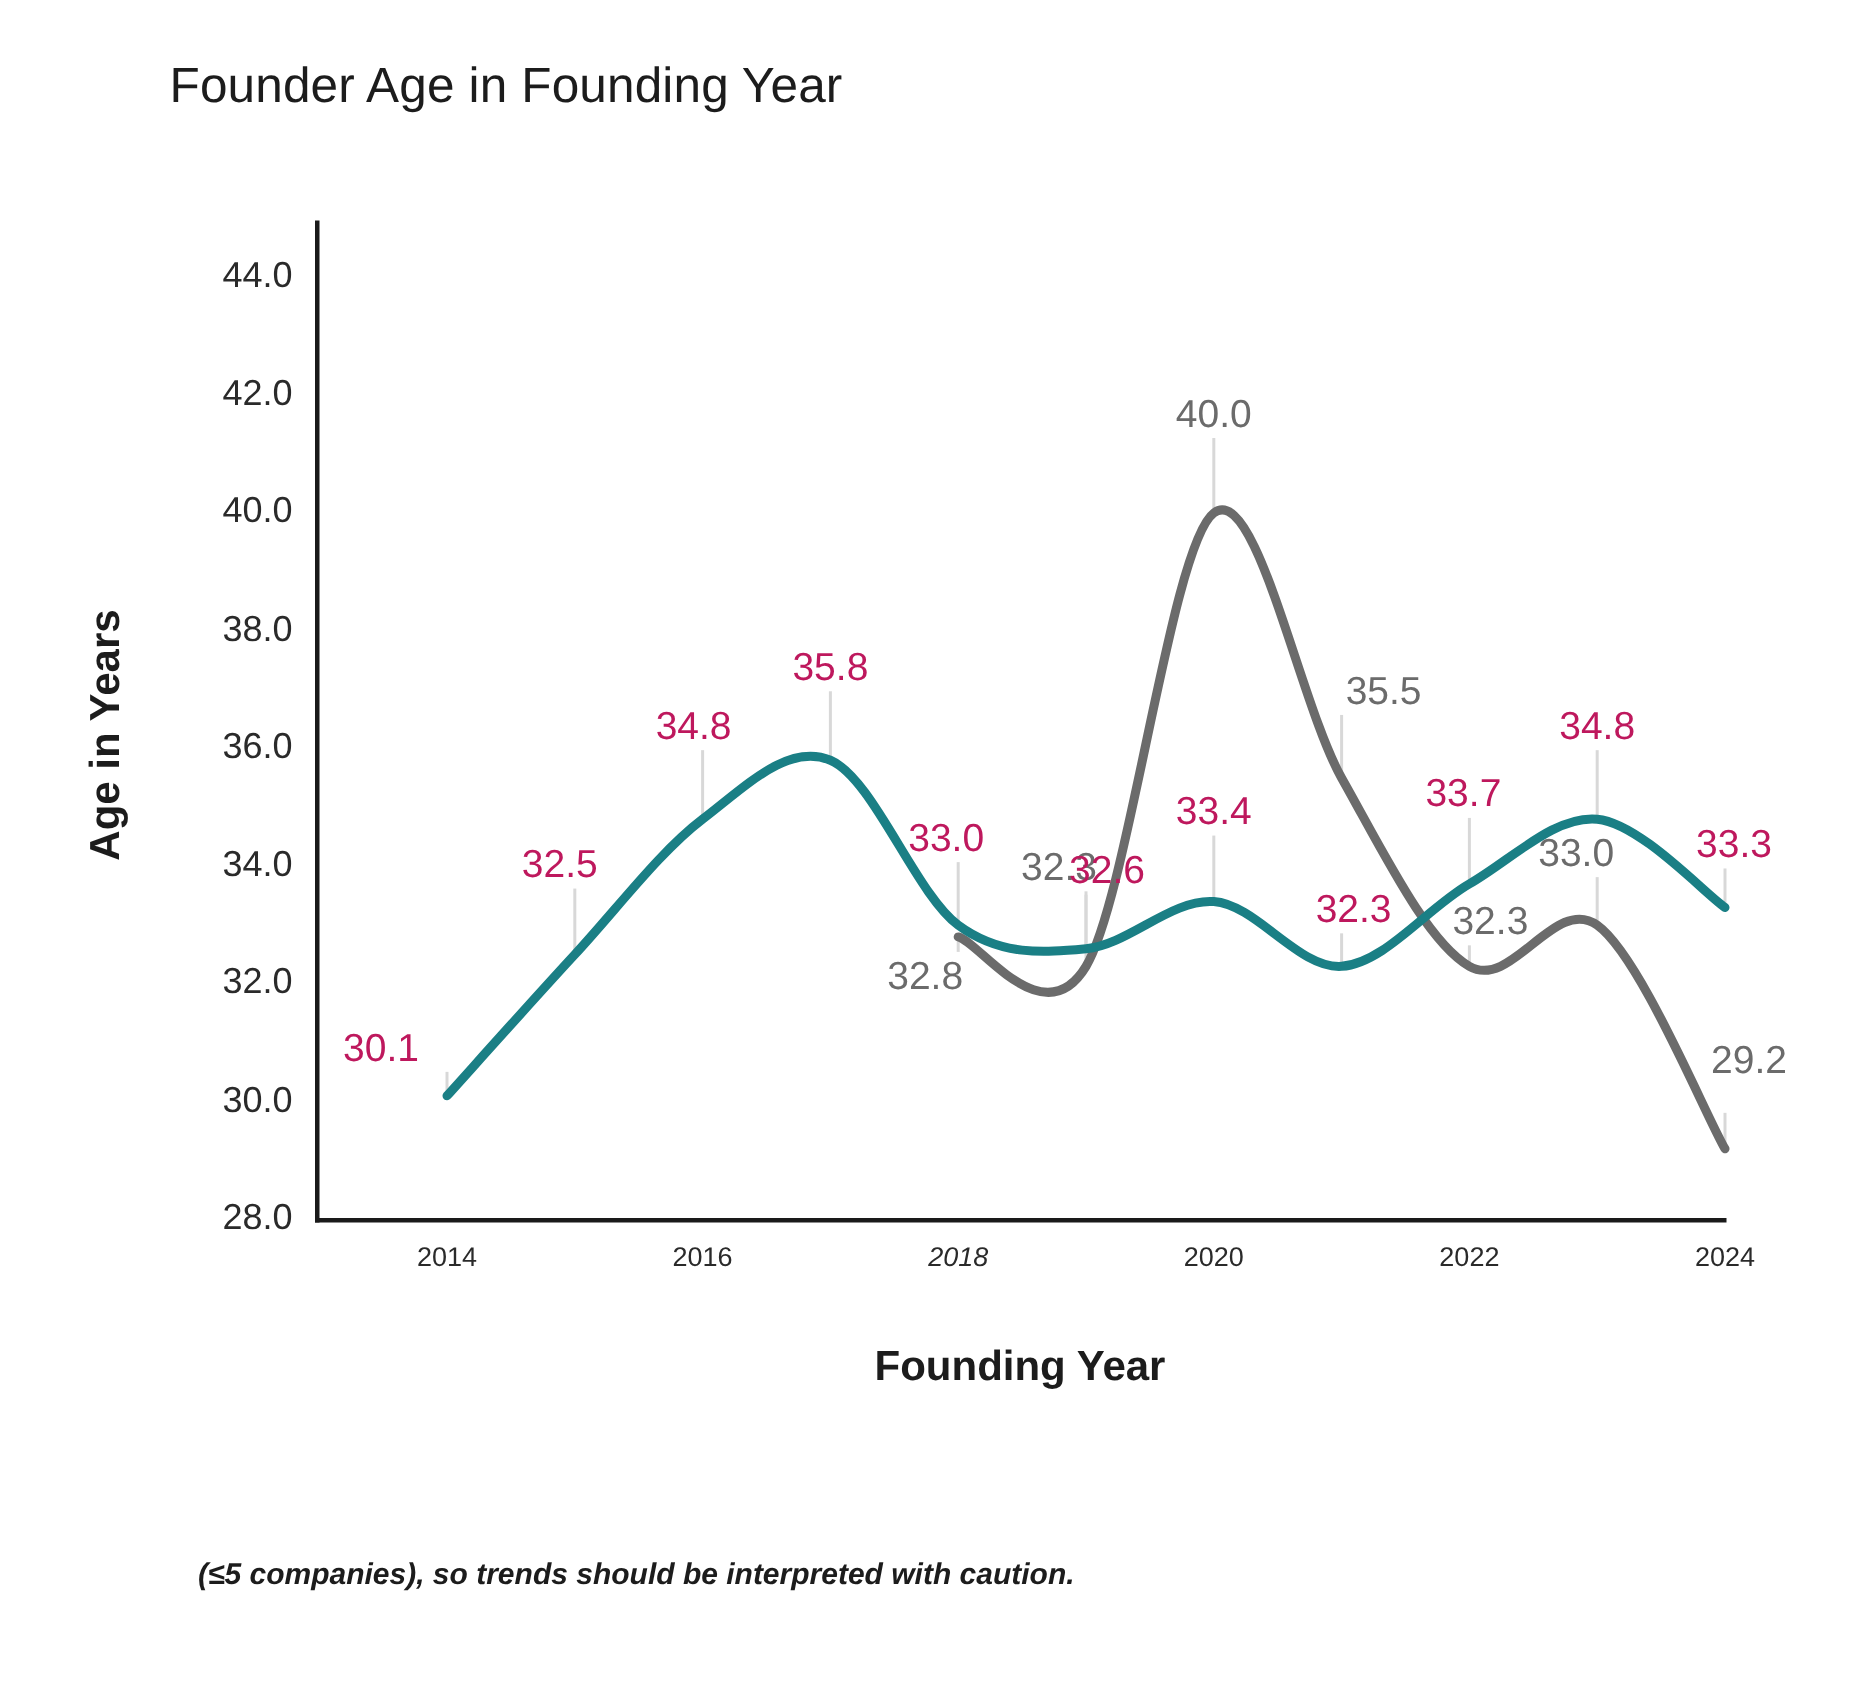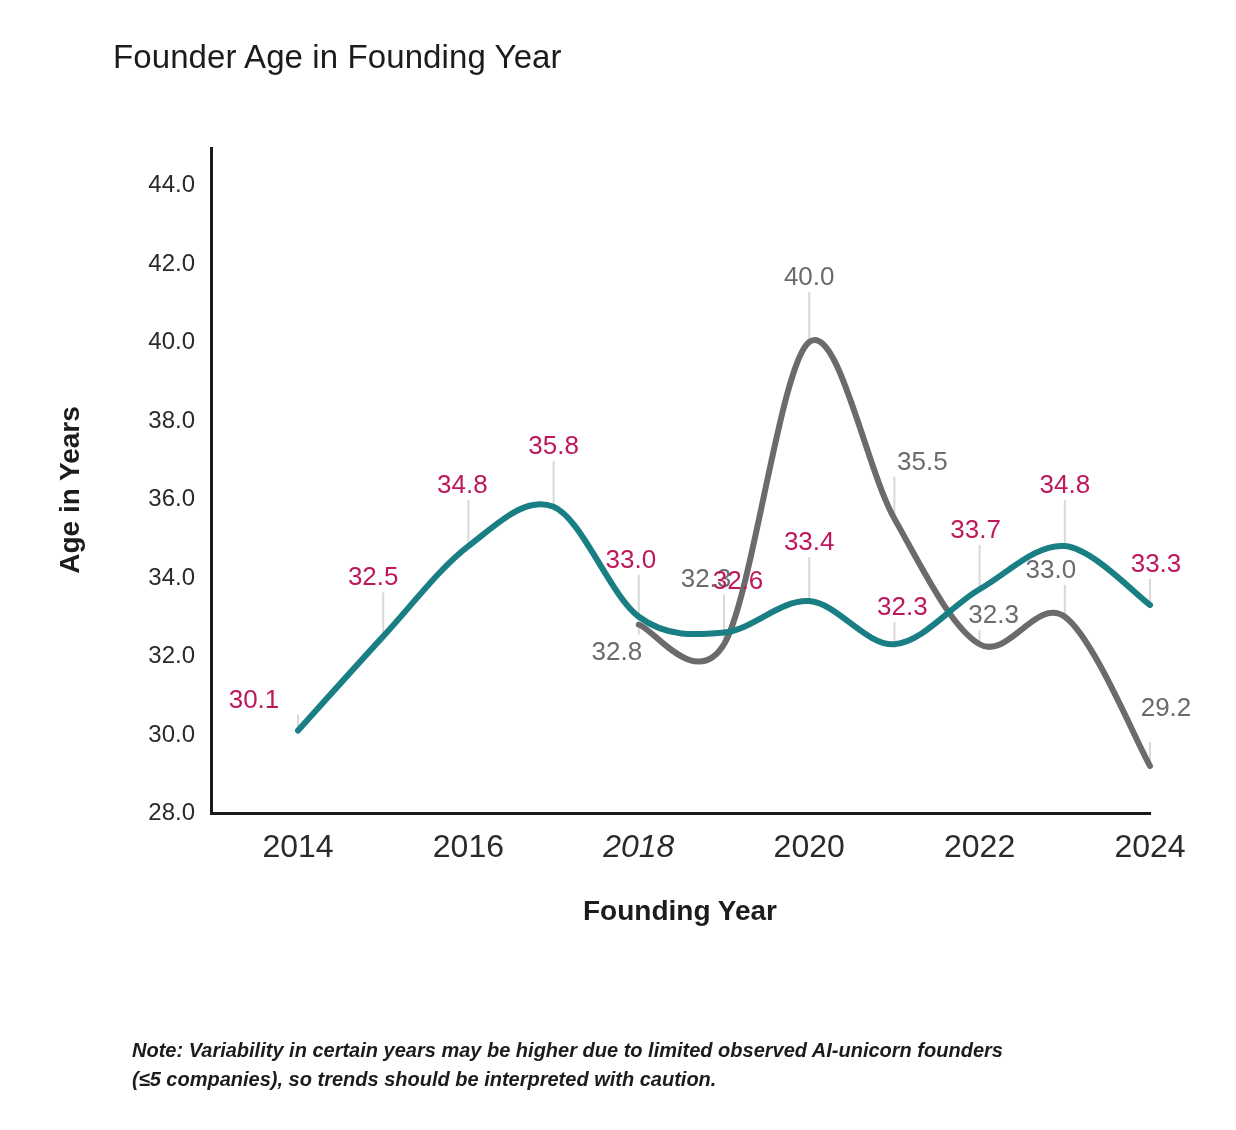--- a/index.html
+++ b/index.html
@@ -102,21 +102,21 @@
     white-space: nowrap;
   }
   .ytick-wrap { position: absolute; left: 105px; width: 80px; height: 0; }
 
   .xtick-label {
     position: absolute;
     width: 120px;
     margin-left: -60px;
     top: 828px;
     text-align: center;
-    font-size: 32px;
+    font-size: 18px;
     color: #2a2a2a;
     white-space: nowrap;
   }
 
   
   #plot-svg {
     position: absolute;
     left: 0;
     top: 0;
     width: 1236px;
@@ -237,17 +237,16 @@
       <div class="val-label val-all" style="left: 620.8px; top: 558.75px;">33.0</div>
       <div class="val-label val-all" style="left: 728px; top: 580.45px;">32.6</div>
       <div class="val-label val-all" style="left: 799.2px; top: 541.05px;">33.4</div>
       <div class="val-label val-all" style="left: 892.4px; top: 606.225px;">32.3</div>
       <div class="val-label val-all" style="left: 965.6px; top: 529.275px;">33.7</div>
       <div class="val-label val-all" style="left: 1054.8px; top: 484.1px;">34.8</div>
       <div class="val-label val-all" style="left: 1146px; top: 562.975px;">33.3</div>
     </div>
 
   <div class="note">
-    <div>Note: Variability in certain years may be higher due to limited observed AI-unicorn founders</div>
     <div>(≤5 companies), so trends should be interpreted with caution.</div>
   </div>
 
 </div>
 
 </body></html>

